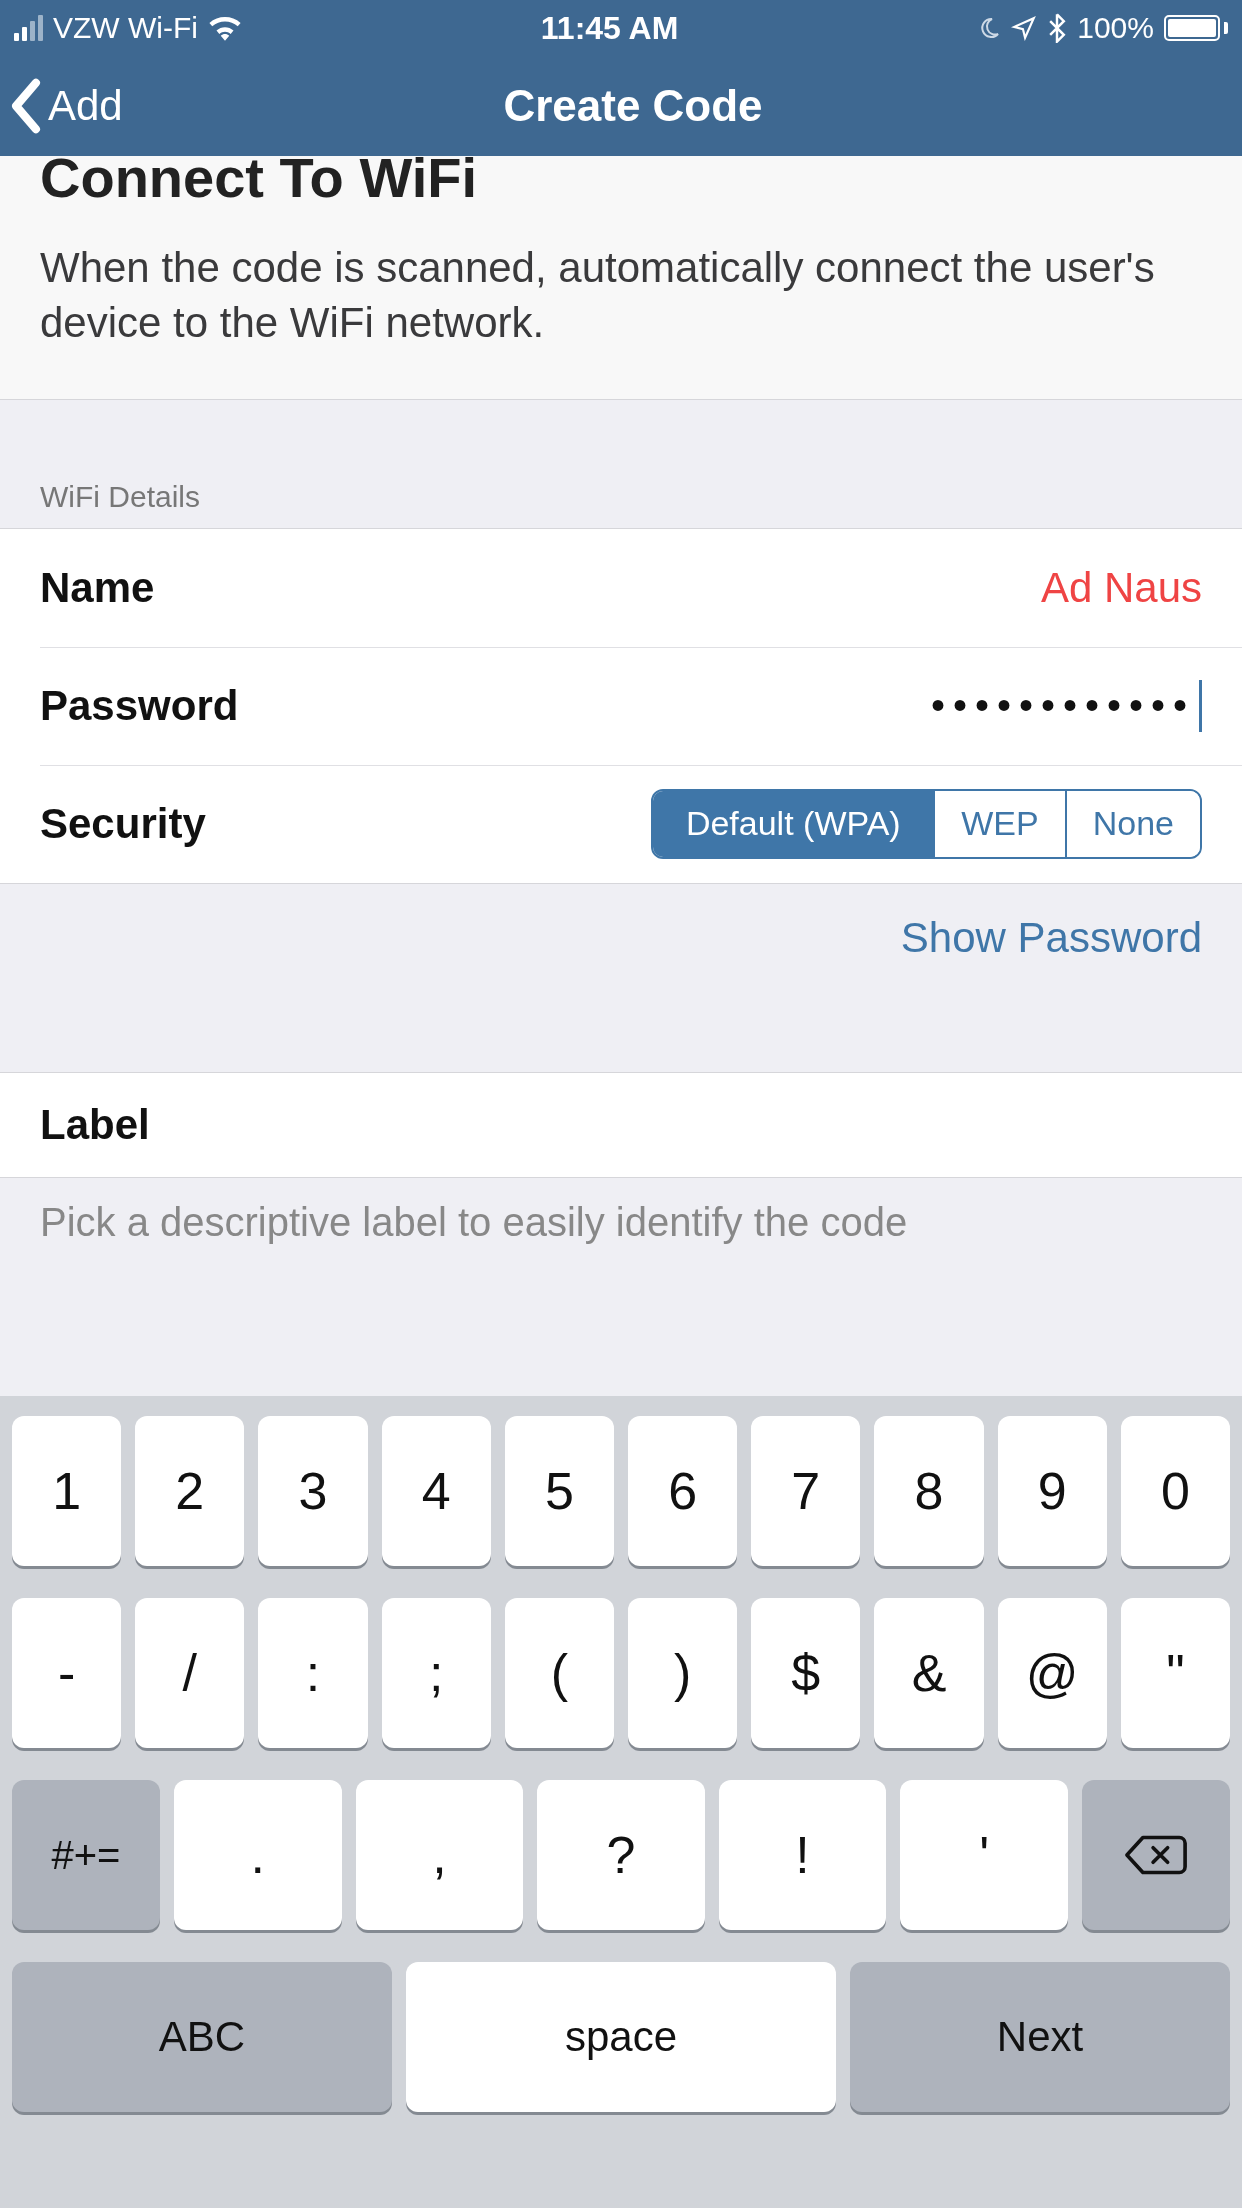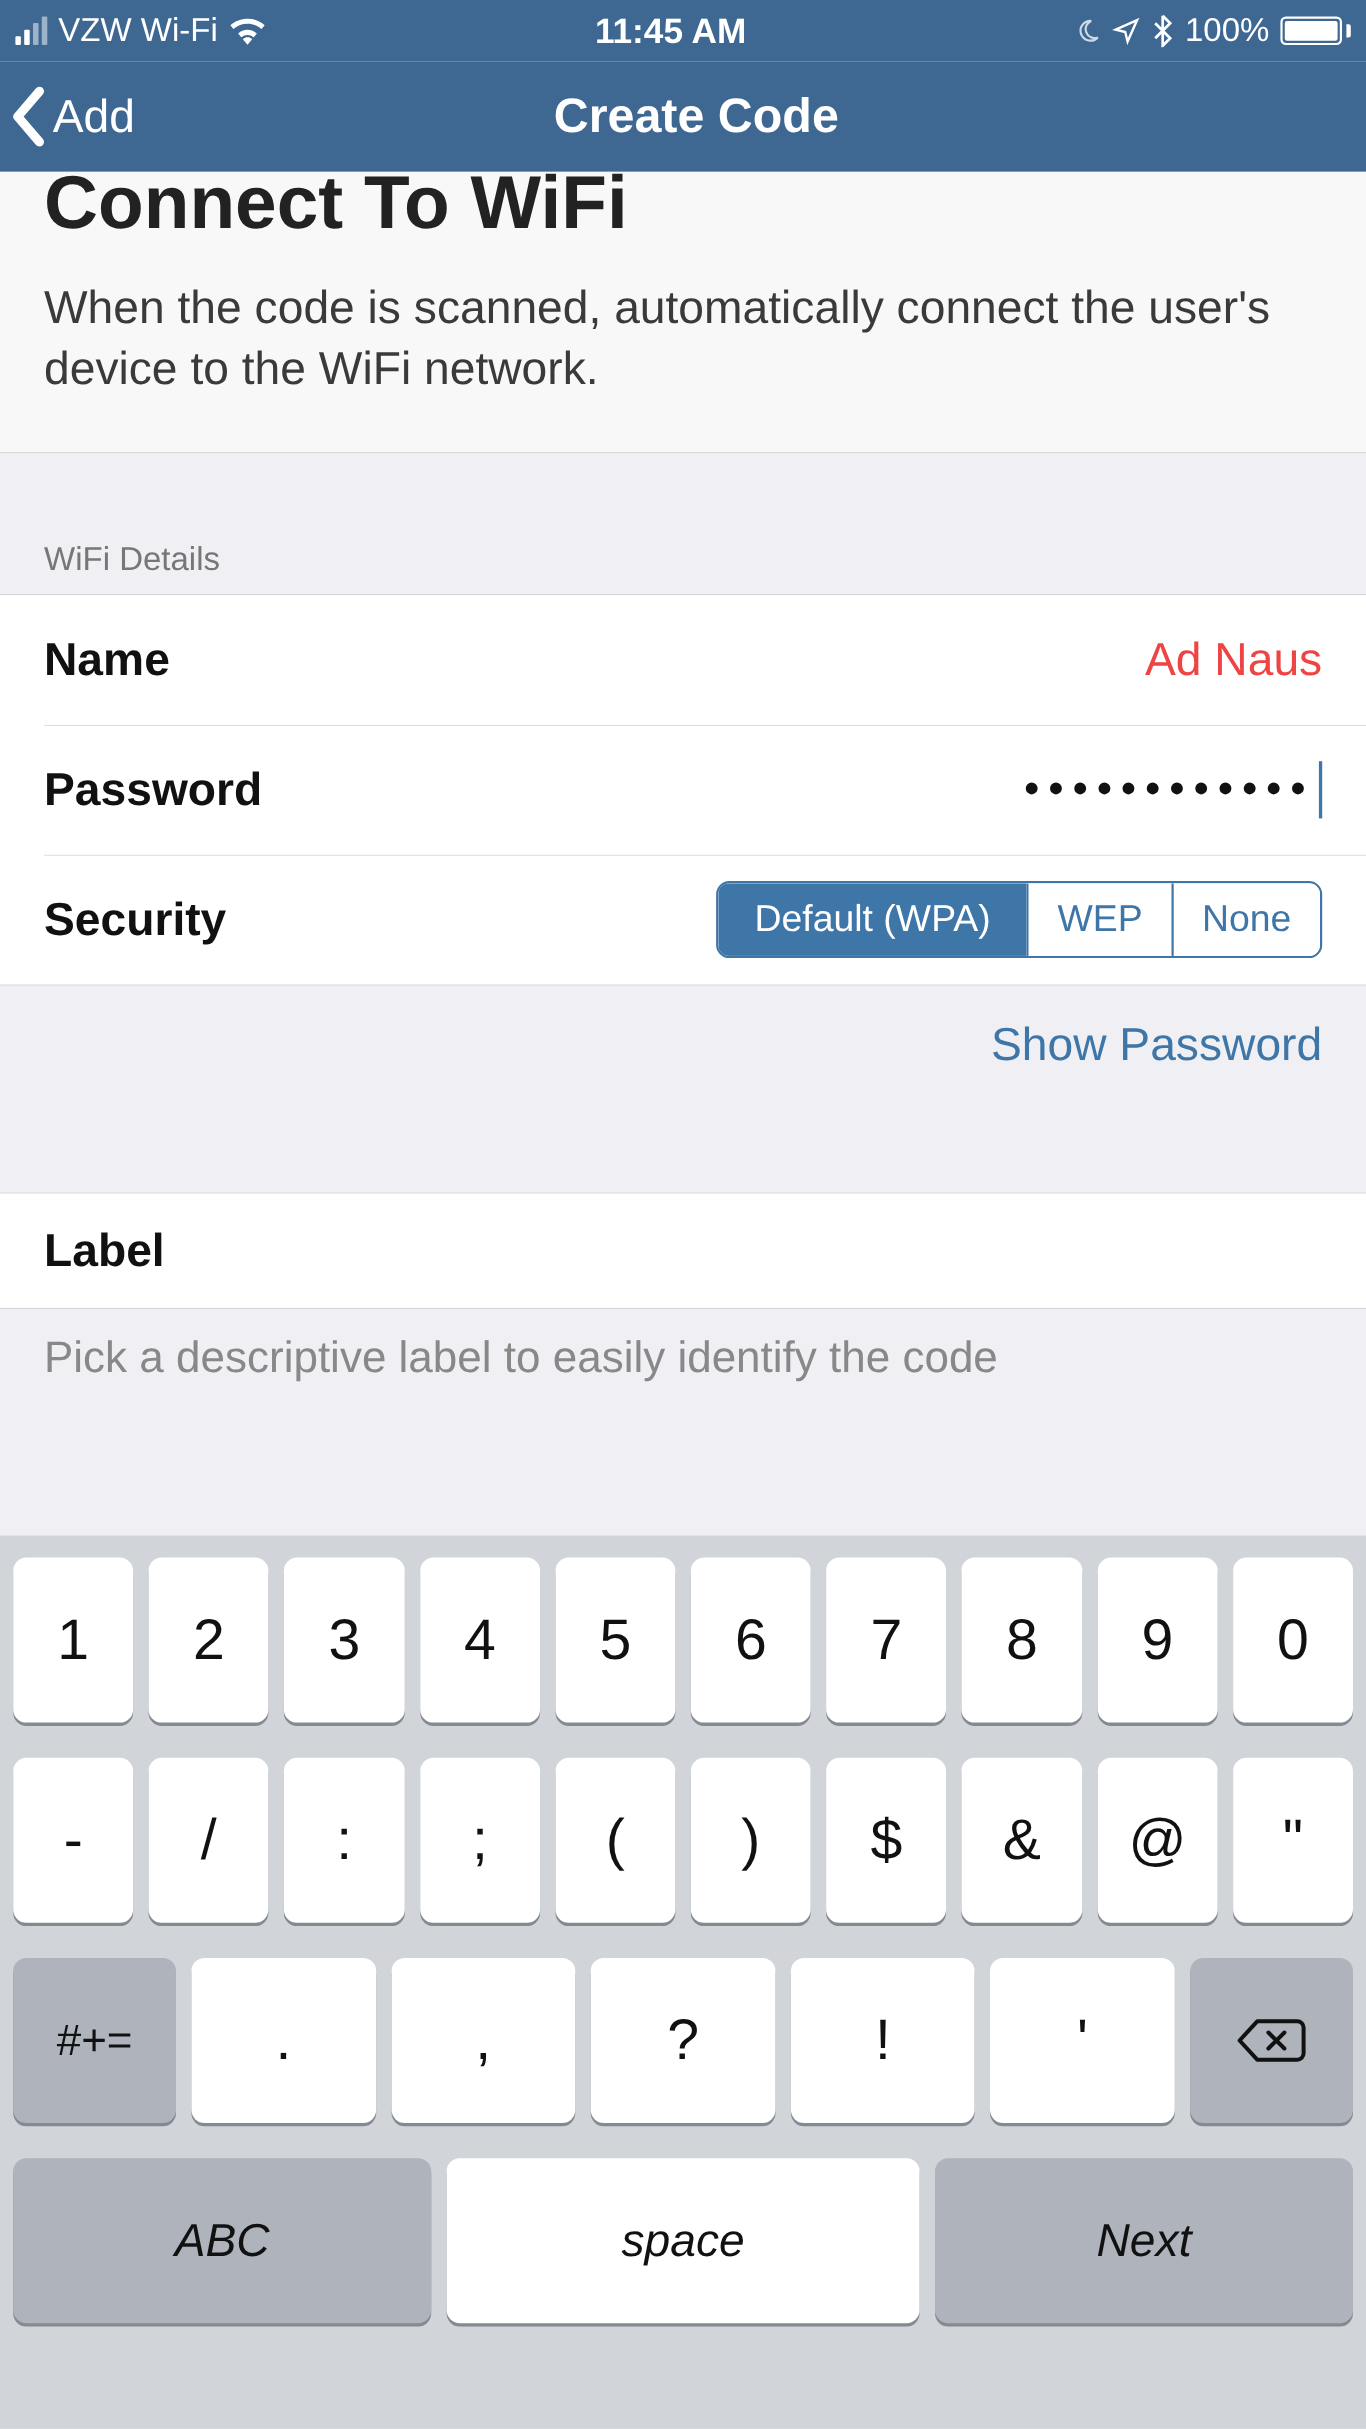--- a/index.html
+++ b/index.html
@@ -23,21 +23,21 @@
   .battery-cap { width:4px; height:12px; background:#fff; border-radius:0 2px 2px 0; }
 
   
   .nav-bar { height: 100px; background: #3e6891; display:flex; align-items:center; position:relative; }
   .nav-back { display:flex; align-items:center; gap:4px; color:#fff; font-size:42px; font-weight:400; padding-left:8px; cursor:pointer; }
   .nav-title { position:absolute; left:0; right:0; text-align:center; color:#fff; font-size:44px; font-weight:700; pointer-events:none;margin-left:24px; }
 
   
   .content { height: calc(2208px - 56px - 100px - 812px); overflow:hidden; background:#efeff4; }
   .intro-block { background:#f8f8f8; border-bottom:1px solid #d6d6da; padding: 0 40px 48px 40px; }
-  .intro-title { font-size:68px; font-weight:700; color:#222; line-height:1.0; padding-top:0; transform: translateY(-6px); }
+  .intro-title { font-size:56px; font-weight:700; color:#222; line-height:1.0; padding-top:0; transform: translateY(-6px); }
   .intro-sub { font-size:42px; color:#3a3a3c; margin-top:28px; line-height:1.32; }
 
   .section-header { font-size:30px; color:#777; padding: 80px 40px 14px 40px; }
 
   .list { background:#fff; border-top:1px solid #d6d6da; border-bottom:1px solid #d6d6da; }
   .row { display:flex; align-items:center; justify-content:space-between; padding: 0 40px; min-height:118px; position:relative; }
   .row + .row::before { content:""; position:absolute; top:0; left:40px; right:0; height:1px; background:#e0e0e4; }
   .row-label { font-size:42px; font-weight:700; color:#111; }
   .row-value { font-size:42px; color:#ef4444; }
 
@@ -58,21 +58,21 @@
 
   .label-desc { font-size:40px; color:#888; padding:18px 40px 0 40px; line-height:1.3; }
 
   
   .keyboard { position:absolute; bottom:0; left:0; right:0; height:812px; background:#d1d4d9; padding: 20px 12px 12px 12px; display:flex; flex-direction:column; gap:32px; }
   .krow { display:flex; gap:14px; }
   .key { flex:1; height:150px; background:#fff; border-radius:12px; box-shadow:0 3px 0 #848a92; display:flex; align-items:center; justify-content:center; font-size:52px; color:#111; cursor:pointer; }
   .key.func { background:#aeb3bc; }
   .krow.row3 .key:first-child { flex:0 0 148px; }
   .krow.row3 .key:last-child { flex:0 0 148px; }
-  .krow.bottom { gap:14px;font-style:italic; }
+  .krow.bottom { gap:14px; }
   .krow.bottom .key.space { flex:1; font-size:42px; }
   .krow.bottom .key.abc { flex:0 0 380px; font-size:42px; background:#aeb3bc;}
   .krow.bottom .key.next { flex:0 0 380px; font-size:42px; background:#aeb3bc;}
   .key.func-small { font-size:40px; }
   .backspace-svg { width:64px; height:44px; }
 
 </style>
 </head>
 <body>
 

